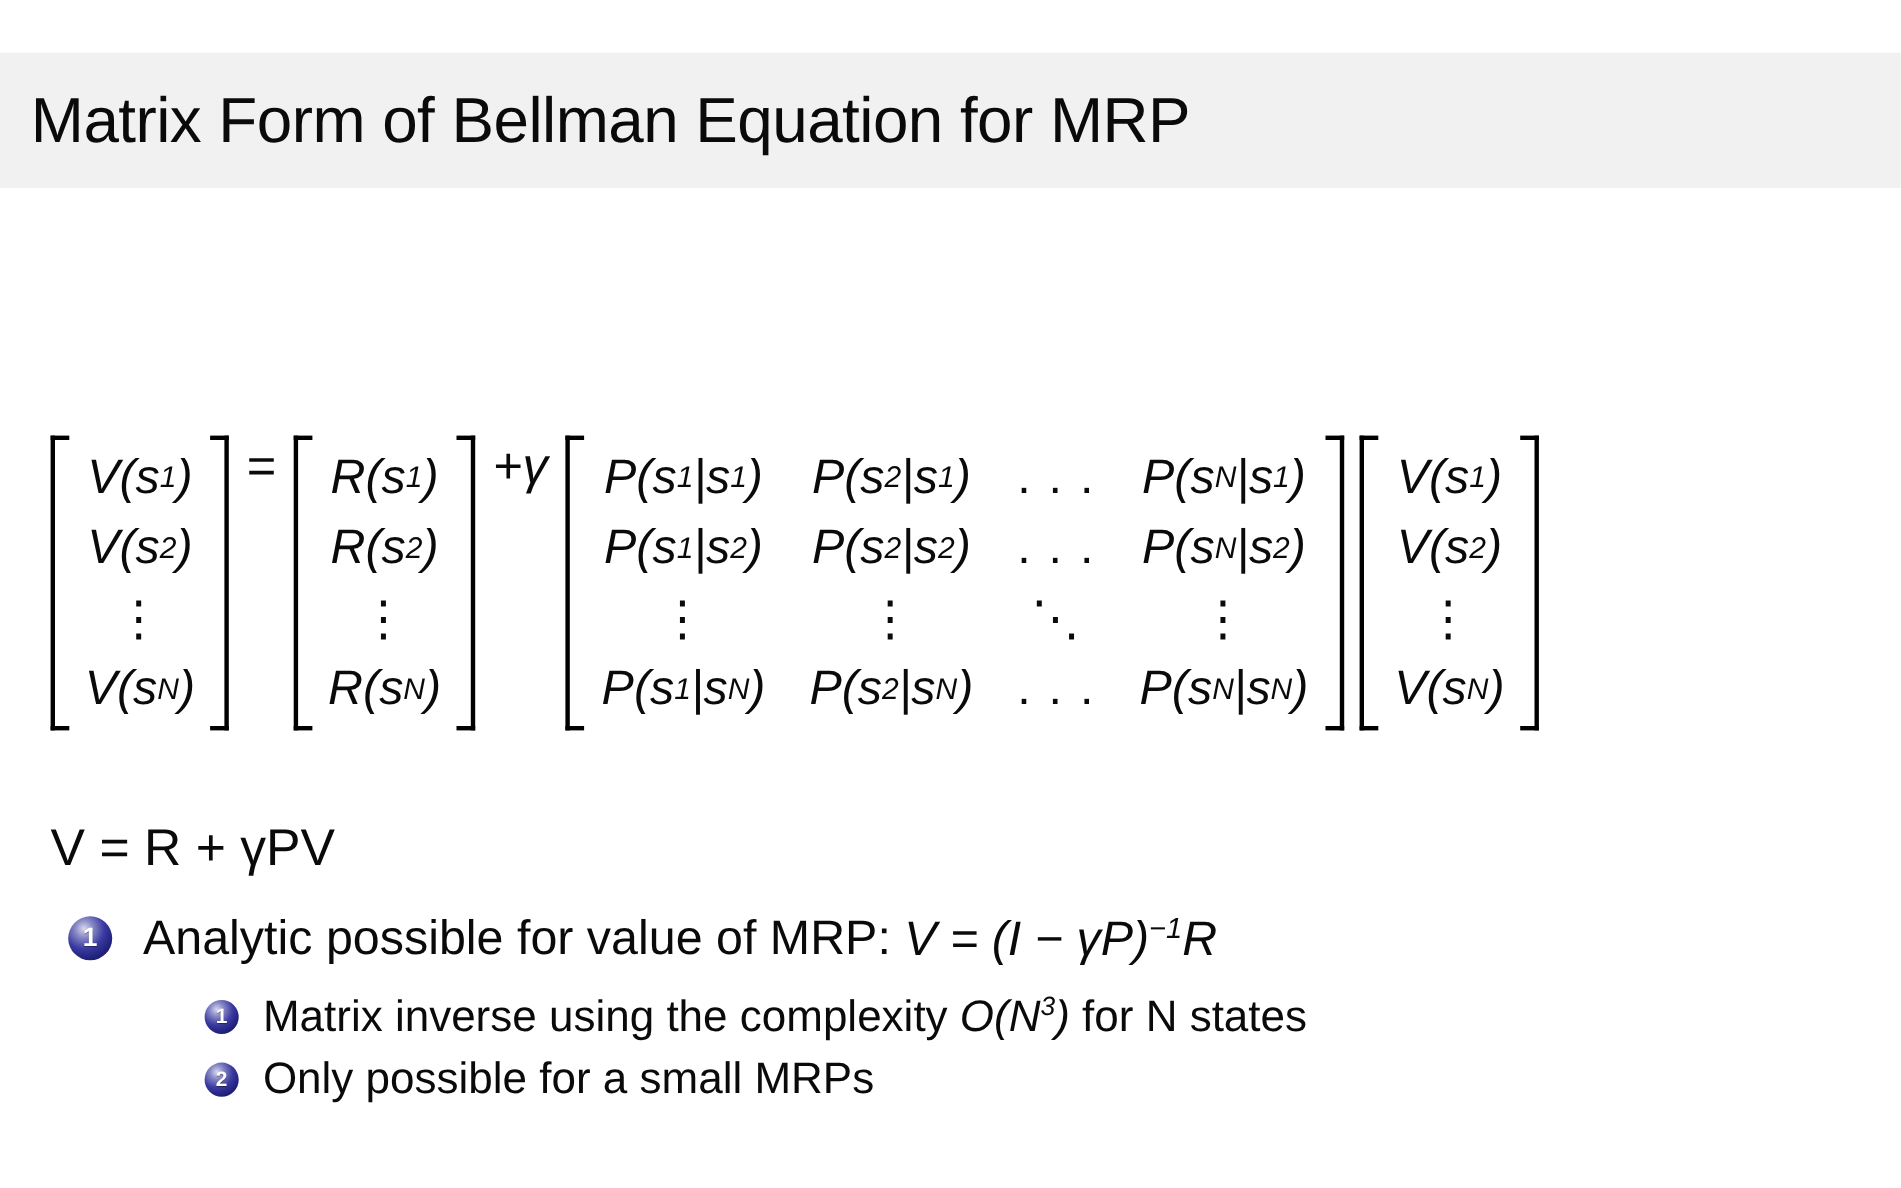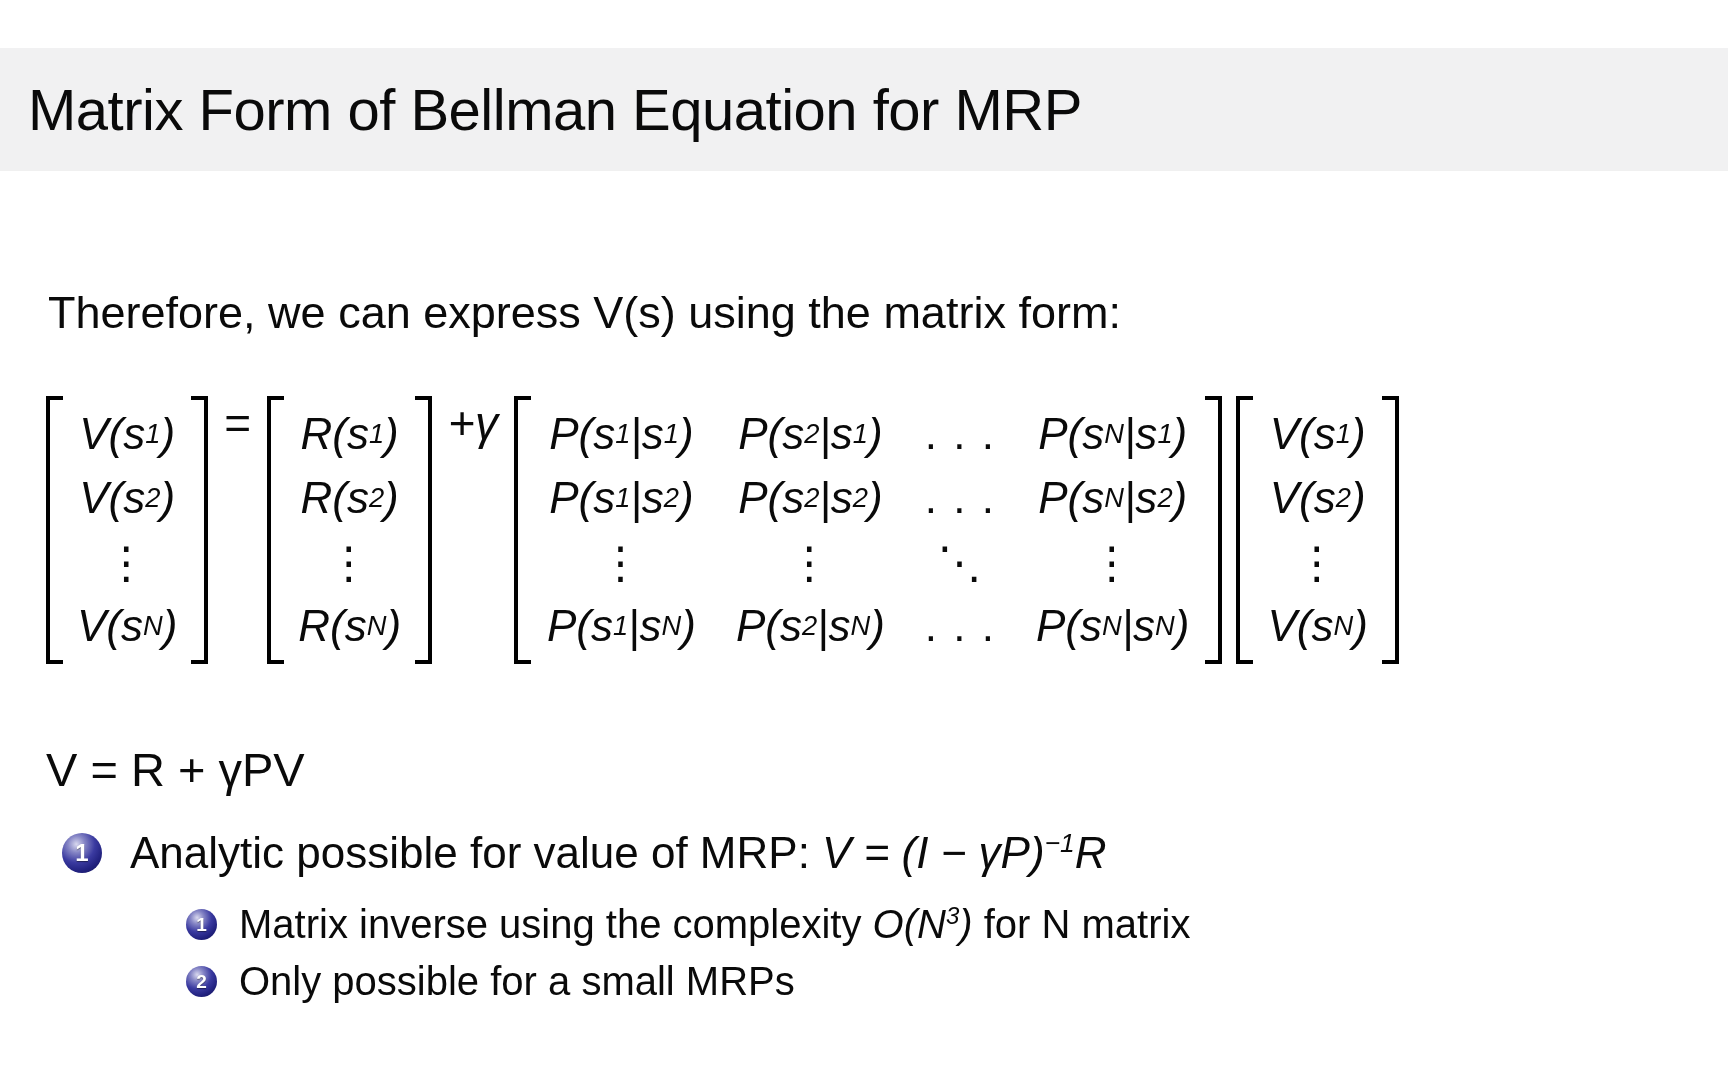--- a/index.html
+++ b/index.html
@@ -82,21 +82,20 @@
 </style>
 </head>
 <body>
 
 <div class="slide">
 
   <header class="titlebar">
     <h1 class="title">Matrix Form of Bellman Equation for MRP</h1>
   </header>
 
-  <p class="intro">Therefore, we can express V(s) using the matrix form:</p>
 
   <div class="equation">
 
     <div class="mat">
       <div class="bk l"></div>
       <div class="mrows">
         <div class="cell">V(s<sub>1</sub>)</div>
         <div class="cell">V(s<sub>2</sub>)</div>
         <div class="cell dots">⋮</div>
         <div class="cell">V(s<sub>N</sub>)</div>
@@ -159,21 +158,21 @@
 
   <p class="compact">V = R + γPV</p>
 
   <div class="item lvl1">
     <span class="ball big">1</span>
     <span class="item-text"><span>Analytic possible for value of MRP: </span><span class="mathseg">V = (I − γP)<sup>−1</sup>R</span></span>
   </div>
 
   <div class="item lvl2a">
     <span class="ball small">1</span>
-    <span class="subitem-text"><span>Matrix inverse using the complexity </span><span class="mathseg">O(N<sup>3</sup>)</span><span> for N matrix</span></span>
+    <span class="subitem-text"><span>Matrix inverse using the complexity </span><span class="mathseg">O(N<sup>3</sup>)</span><span> for N states</span></span>
   </div>
 
   <div class="item lvl2b">
     <span class="ball small">2</span>
     <span class="subitem-text"><span>Only possible for a small MRPs</span></span>
   </div>
 
 </div>
 
 </body></html>

